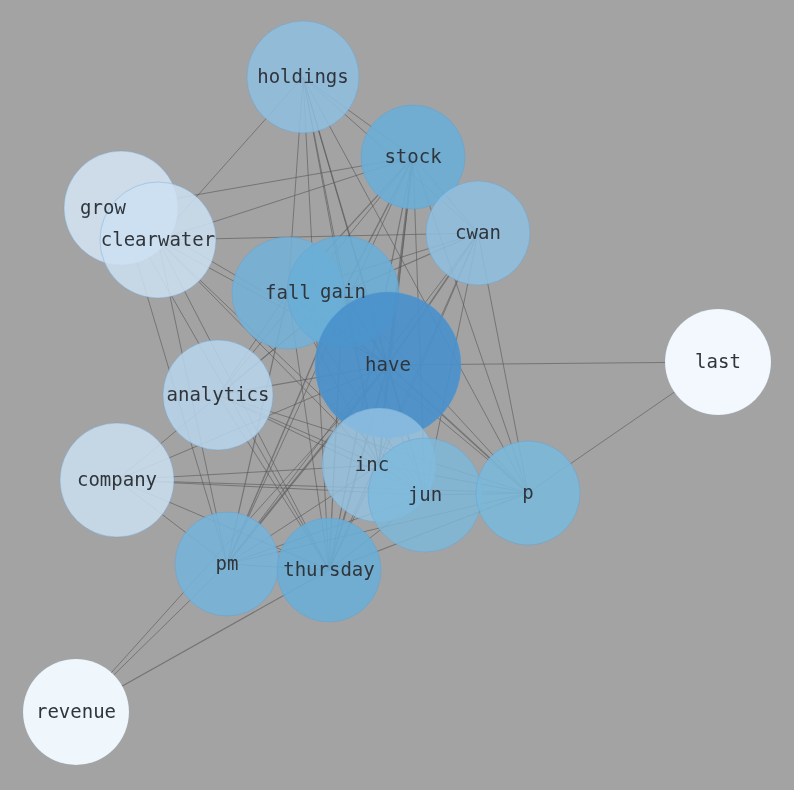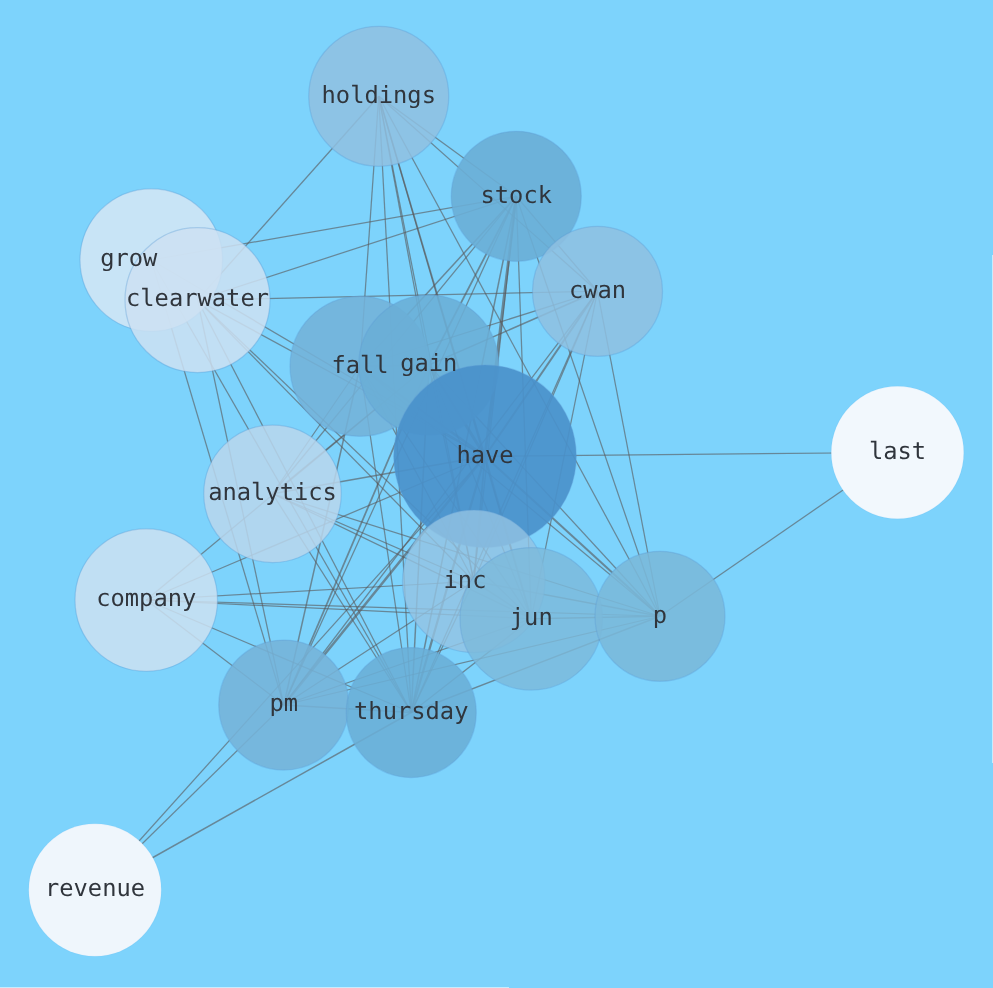--- a/index.html
+++ b/index.html
@@ -10,21 +10,21 @@
   body {
     width: 794px;
     height: 790px;
     font-family: "DejaVu Sans Mono", "Liberation Mono", monospace;
     overflow: hidden;
   }
   #graph-root {
     position: relative;
     width: 794px;
     height: 790px;
-    background: #7dd3fc;
+    background: #a3a3a3;
   }
   #graph-svg {
     position: absolute;
     left: 0;
     top: 0;
     width: 794px;
     height: 790px;
     display: block;
   }
   .node-label {

